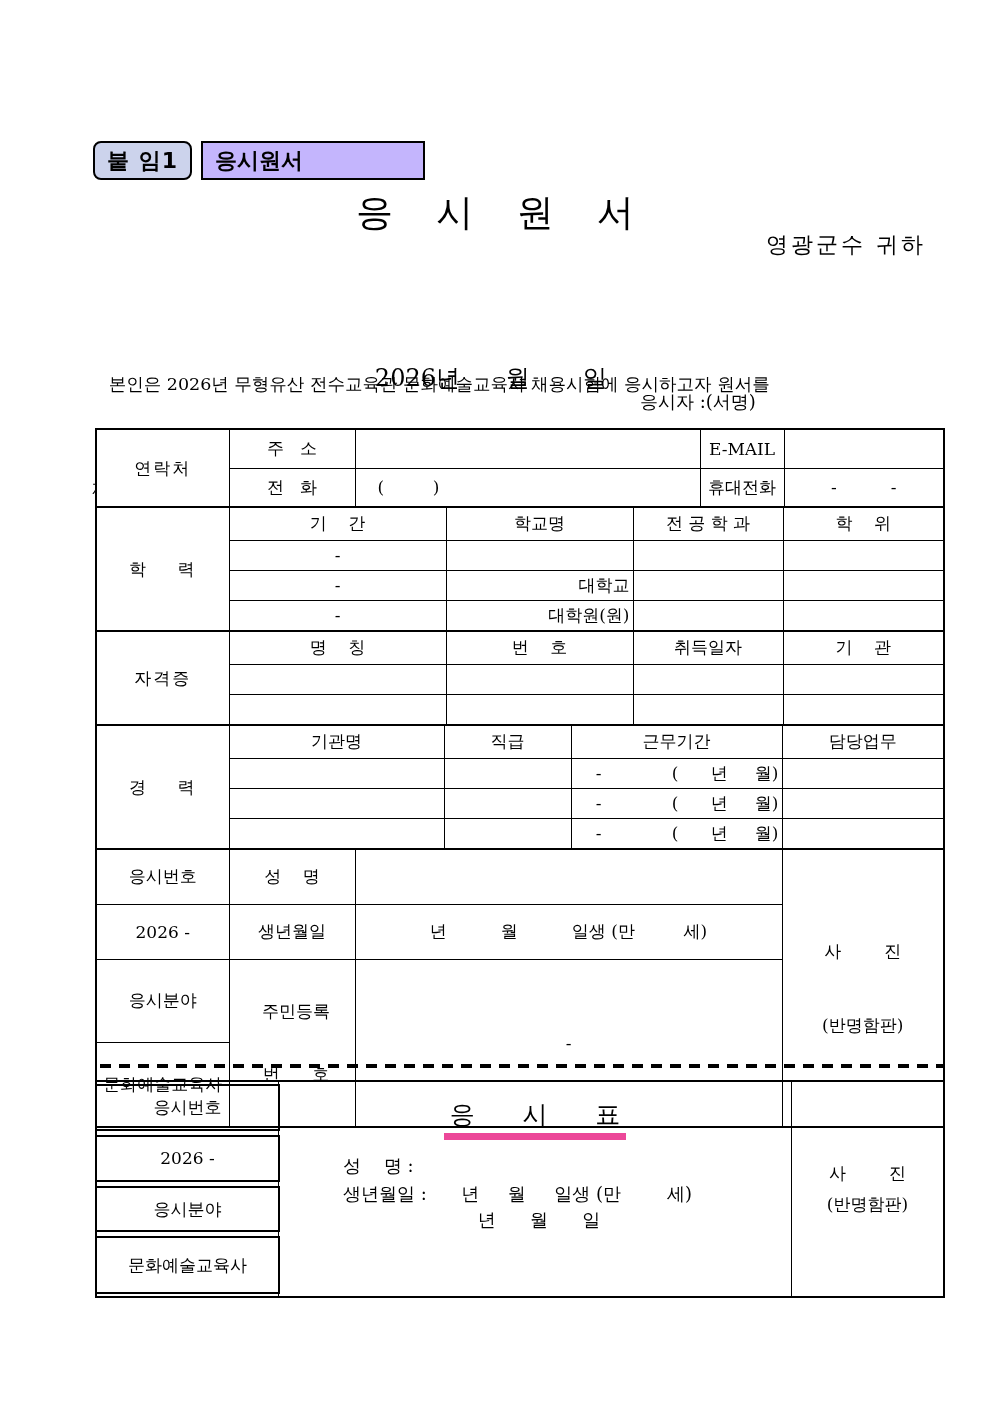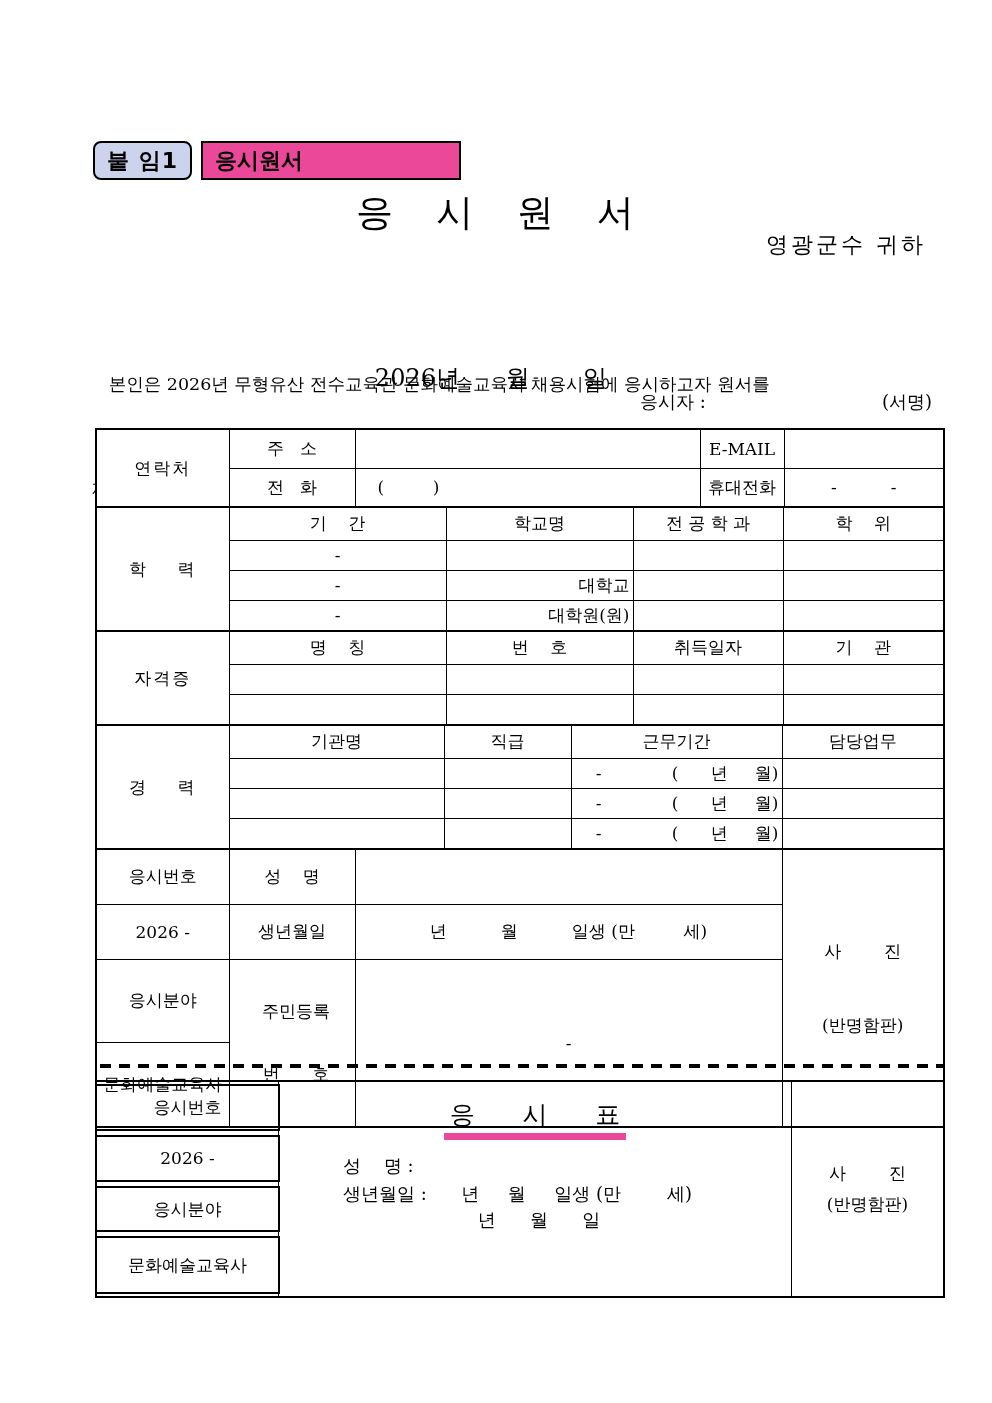--- a/index.html
+++ b/index.html
@@ -15,39 +15,39 @@
 
   
   .badges { position: absolute; top: 141px; left: 93px; display: flex; gap: 9px; }
   .badge {
     font-family: "DejaVu Sans", "Liberation Sans", sans-serif;
     font-weight: bold; font-size: 22px; line-height: 34px;
     border: 2px solid #000; height: 39px; padding: 0 12px;
     display: flex; align-items: center; white-space: pre;
   }
   .badge-attach { background: var(--badge-bg); letter-spacing: 1px; border-radius: 8px; }
-  .badge-doc { background: #ec4899; width: 260px; }
+  .badge-doc { background: #c4b5fd; width: 224px; }
 
   
   .main-title {
     position: absolute; top: 188px; left: 0; width: 100%;
     text-align: center; font-size: 37px; white-space: pre; letter-spacing: 2px;
   }
   .recipient {
     position: absolute; top: 230px; right: 66px;
     font-size: 22px; letter-spacing: 3px; white-space: pre;
   }
 
   
   .intro { position: absolute; top: 297px; left: 92px; width: 820px;
            font-size: 17.5px; line-height: 35px; white-space: pre; }
   .date-line { position: absolute; top: 362px; left: 0; width: 100%;
                text-align: center; font-size: 24px; white-space: pre; padding-right: 10px;}
   .applicant-line { position: absolute; top: 390px; left: 640px; width: 292px;
-                    font-size: 18px; display: flex; justify-content: space-between; white-space: pre; }
+                    font-size: 18px; display: flex; white-space: pre; }
 
   
   .tbl {
     position: absolute; top: 428px; left: 95px; width: 850px;
     border: 2px solid #000; background: #fff;
   }
   .tbl table { border-collapse: collapse; width: 100%; table-layout: fixed; border-style: hidden; }
   .tbl table + table { border-top: 2px solid #000; }
   .tbl td { border: 1px solid #000; font-size: 17px; text-align: center;
             white-space: pre; overflow: hidden; padding: 0 2px; }

